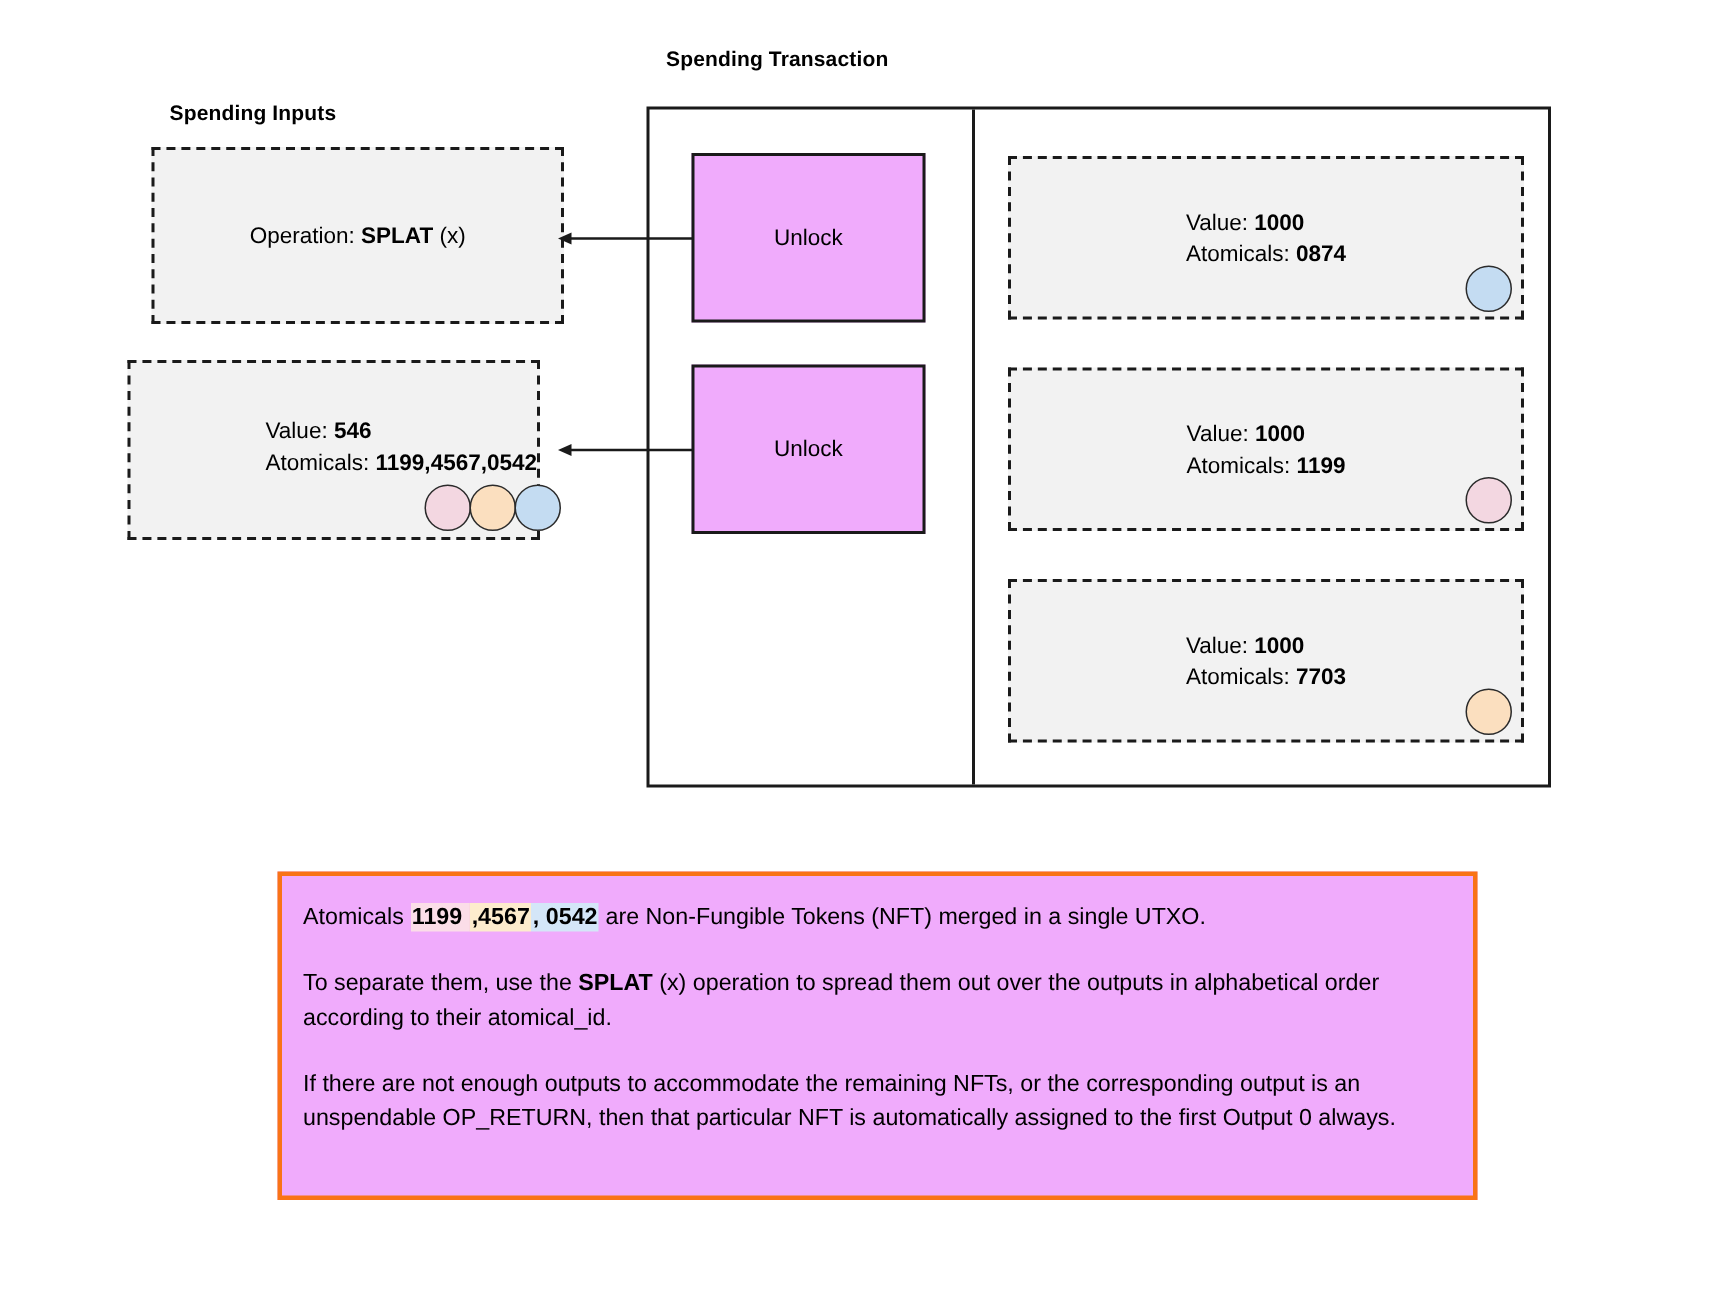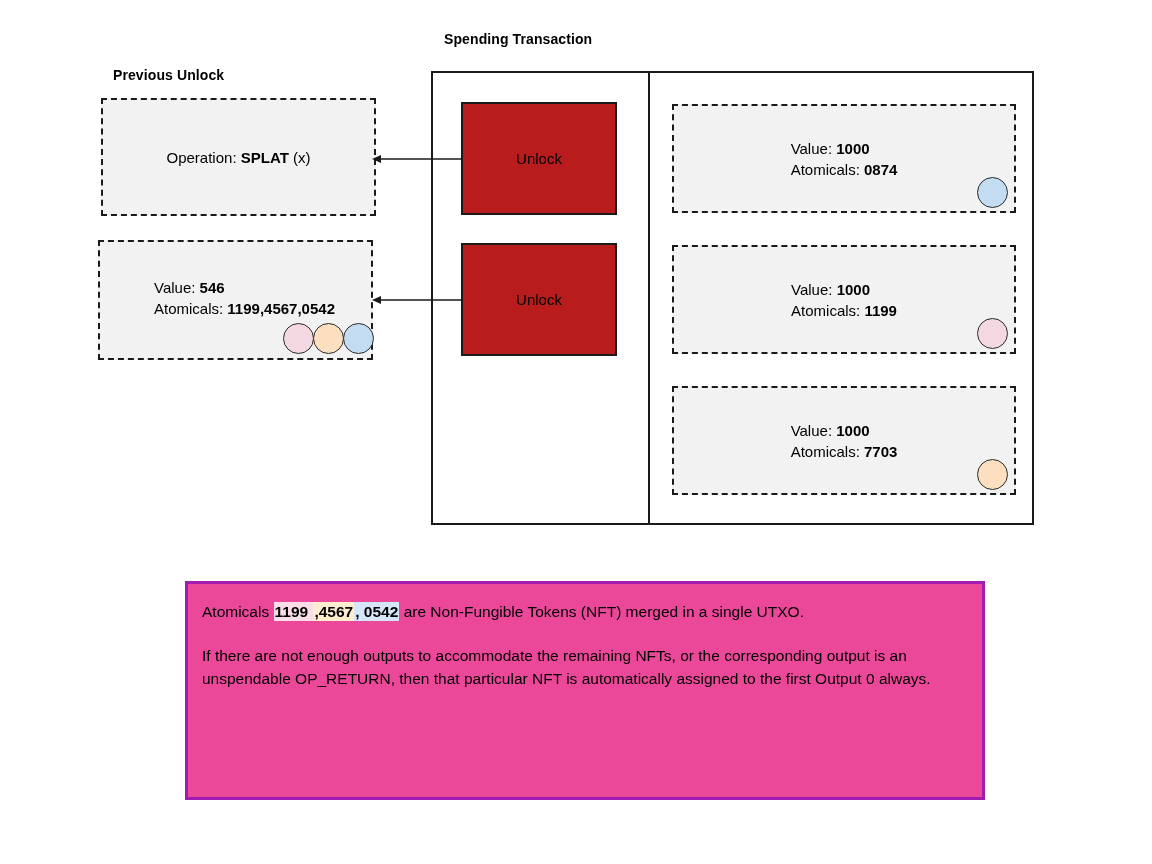--- a/index.html
+++ b/index.html
@@ -54,21 +54,21 @@
   .tx-divider {
     position: absolute;
     width: 2px;
     background: #1a1a1a;
   }
 
   
   .unlock-box {
     position: absolute;
     border: 2.5px solid #1a1a1a;
-    background: #b91c1c;
+    background: #f0abfc;
     box-sizing: border-box;
     display: flex;
     align-items: center;
     justify-content: center;
     font-size: 15px;
   }
 
   
   .arrow-svg { position: absolute; overflow: visible; }
 
@@ -76,52 +76,52 @@
   .token-circle {
     position: absolute;
     border-radius: 50%;
     border: 1.4px solid #2b2b2b;
     box-sizing: border-box;
   }
 
   
   .note-panel {
     position: absolute;
-    background: #ec4899;
-    border: 3px solid #a21caf;
+    background: #f0abfc;
+    border: 3px solid #f97316;
     box-sizing: border-box;
     padding: 16px 18px 14px 14px;
   }
   .note-para {
     font-size: 15.5px;
     line-height: 23px;
     margin: 0 0 21px 0;
   }
   .note-para:last-child { margin-bottom: 0; }
   .note-para b { font-weight: bold; }
   .hl { padding: 1px 1px; font-weight: bold; }
 </style>
 </head>
 <body>
 
 <div class="abs diagram-title" style="left:444px; top:31px;">Spending Transaction</div>
 
-<div class="abs diagram-title" style="left:113px; top:67px;">Previous Unlock</div>
+<div class="abs diagram-title" style="left:113px; top:67px;">Spending Inputs</div>
 
 <div class="tx-container" style="left:431px; top:71px; width:603px; height:454px;">
   <div class="tx-divider" style="left:215px; top:0; height:450px;"></div>
 </div>
 
 <div class="dashed-box" style="left:101px; top:98px; width:275px; height:118px;">
   <div class="box-text centered">
     <span>Operation: </span><b>SPLAT</b><span> (x)</span>
   </div>
 </div>
 
-<div class="dashed-box" style="left:98px; top:240px; width:275px; height:120px; align-items:flex-start; justify-content:center;">
+<div class="dashed-box" style="left:85px; top:240px; width:275px; height:120px; align-items:flex-start; justify-content:flex-end;">
   <div class="box-text" style="margin:35px 0 0 18px;">
     <div><span>Value: </span><b>546</b></div>
     <div><span>Atomicals: </span><b>1199,4567,0542</b></div>
   </div>
 </div>
 <div class="token-circle" style="left:283px; top:323px; width:31px; height:31px; background:#f3d7e1;"></div>
 <div class="token-circle" style="left:313px; top:323px; width:31px; height:31px; background:#fbdfbf;"></div>
 <div class="token-circle" style="left:343px; top:323px; width:31px; height:31px; background:#c4dcf2;"></div>
 
 <div class="unlock-box" style="left:461px; top:102px; width:156px; height:113px;">
@@ -165,15 +165,18 @@
   </div>
 </div>
 <div class="token-circle" style="left:977px; top:459px; width:31px; height:31px; background:#fbdfbf;"></div>
 
 <div class="note-panel" style="left:185px; top:581px; width:800px; height:219px;">
 
   <p class="note-para">
     <span>Atomicals </span><span class="hl" style="background:#fbdde8;">1199 </span><span class="hl" style="background:#fdeccd;">,4567</span><span class="hl" style="background:#d4e6f8;">, 0542</span><span> are Non-Fungible Tokens (NFT) merged in a single UTXO.</span>
   </p>
 
+  <p class="note-para">
+    <span>To separate them, use the </span><b>SPLAT</b><span> (x) operation to spread them out over the outputs in alphabetical order according to their atomical_id.</span>
+  </p>
 
   <p class="note-para">If there are not enough outputs to accommodate the remaining NFTs, or the corresponding output is an unspendable OP_RETURN, then that particular NFT is automatically assigned to the first Output 0 always.</p>
 </div>
 
 </body></html>

